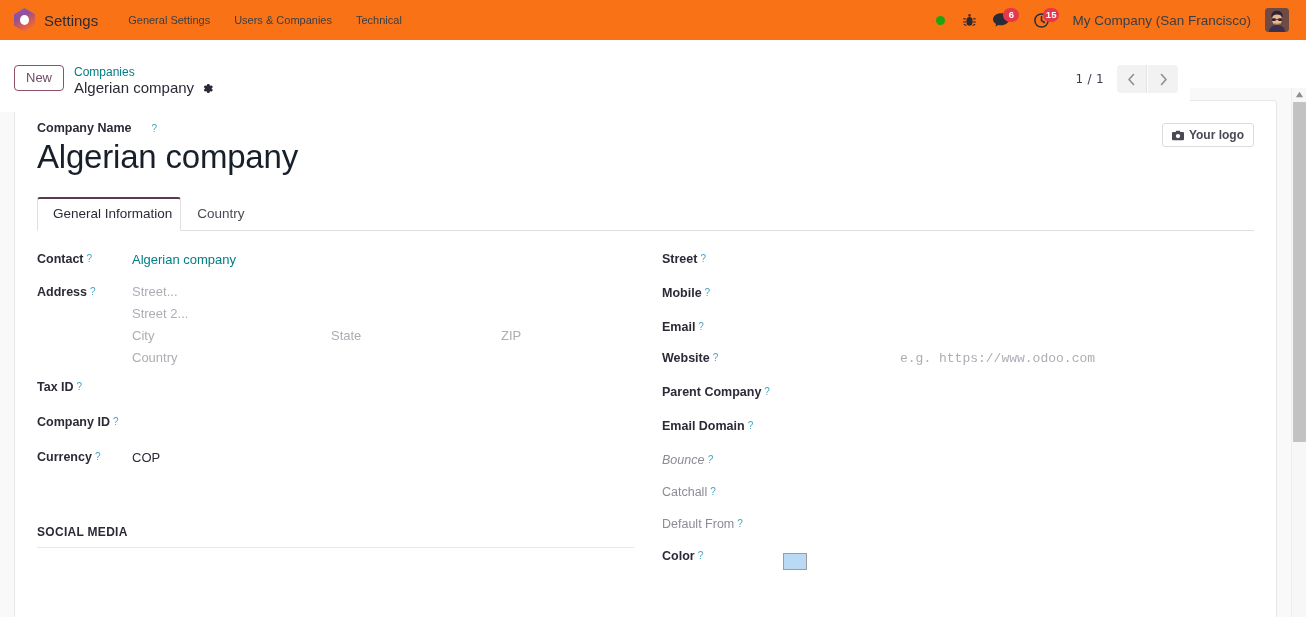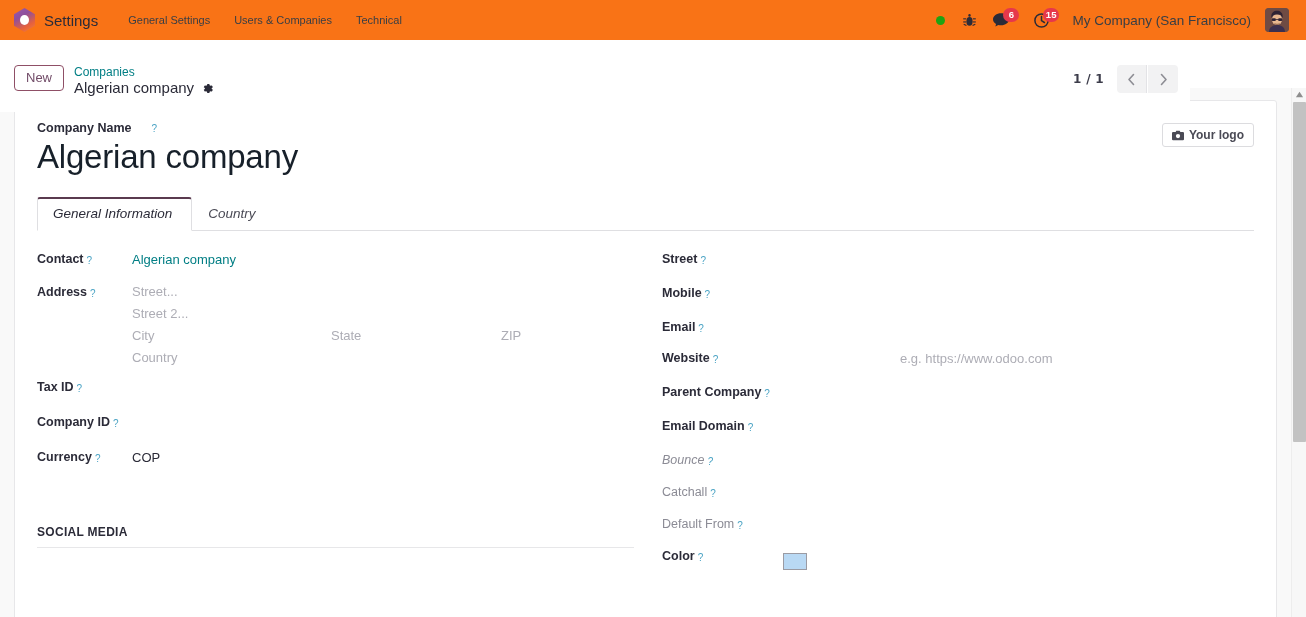--- a/index.html
+++ b/index.html
@@ -104,21 +104,21 @@
   .crumb-parent {
     font-size: 12px; color: #017e84; cursor: pointer; display: block;
   }
   .crumb-current {
     font-size: 15px; color: #2b2b38; display: flex; align-items: center; gap: 7px;
   }
   .gear-btn { cursor: pointer; display: inline-flex; color: #2b2b38; }
   .cp-right { margin-left: auto; display: flex; align-items: center; gap: 1px; }
   .pager-txt {
     font-size: 12px; color: #3c3c4a; margin-right: 12px;
-    font-family: "DejaVu Sans", sans-serif; letter-spacing: .3px; font-weight: bold;
+    font-family: "DejaVu Sans", sans-serif; letter-spacing: .3px;
   }
   .pg-btn {
     width: 30px; height: 28px; background: #f2f2f3;
     display: flex; align-items: center; justify-content: center;
     cursor: pointer; color: #8d8d94;
   }
   .pg-btn.left { border-radius: 4px 0 0 4px; border-right: 1px solid #e3e3e6; }
   .pg-btn.right { border-radius: 0 4px 4px 0; }
 
   
@@ -156,23 +156,23 @@
     font-size: 33px; color: #17202a; font-weight: 400;
     margin: 3px 0 0 0; line-height: 1.12; letter-spacing: -0.2px;
   }
 
   
   .tabs {
     margin-top: 22px; display: flex; align-items: flex-end;
     border-bottom: 1px solid #dfdfe2; height: 33px;
   }
   .tab {
-    font-size: 13.5px; padding: 6px 19px 7px 15px; cursor: pointer;
+    font-size: 13.5px; padding: 6px 8px 7px 15px; cursor: pointer;
     color: #4a4a55; border: 1px solid transparent; line-height: 1.3;
-    position: relative; top: 1px; font-style: italic;
+    position: relative; top: 1px;
   }
   .tab.active {
     color: #2b2b38; background: #fff;
     border: 1px solid #dfdfe2; border-bottom-color: #fff;
     border-top: 2px solid #5a3a4f;
     border-radius: 3px 3px 0 0;
   }
 
   
   .form {
@@ -180,41 +180,41 @@
     padding-top: 17px;
   }
   .col { display: block; }
   .frow {
     display: flex; align-items: flex-start;
     min-height: 27px; margin-bottom: 6px;
   }
   .flabel {
     width: 95px; flex: 0 0 95px;
     font-size: 12.5px; font-weight: 700; color: #2b2b38;
-    padding-top: 4px; display: flex; align-items: flex-end; gap: 3px;
+    padding-top: 4px; display: flex; align-items: center; gap: 3px;
     white-space: nowrap;
   }
   .flabel.wide { width: 121px; flex: 0 0 121px; }
   .flabel.muted { color: #8b8b95; font-weight: 400; }
   .fval {
     font-size: 13px; color: #2b2b38; padding-top: 4px;
     min-height: 19px; flex: 1 1 auto;
   }
   .fval.link { color: #017e84; cursor: pointer; }
   .ph { color: #adadb5; }
   .addr-line { margin-bottom: 7px; }
   .addr-3 { display: flex; }
   .addr-3 .c1 { width: 199px; flex: 0 0 199px; }
   .addr-3 .c2 { width: 170px; flex: 0 0 170px; }
   .color-swatch {
     width: 24px; height: 17px; background: #b9d9f4;
     border: 1px solid #9b9ba3; margin-top: 4px; cursor: pointer;
     display: block;
   }
-  .fval-websiteph { padding-left: 117px; }
+  .fval-websiteph { padding-left: 117px; font-family: Liberation Mono, monospace; }
 
   
   .section-title {
     font-size: 12px; font-weight: 700; color: #2b2b38;
     letter-spacing: .3px; margin-top: 52px; padding-bottom: 8px;
     border-bottom: 1px solid #e7e7e9; width: 597px;
   }
 
   
   .sb-track {

